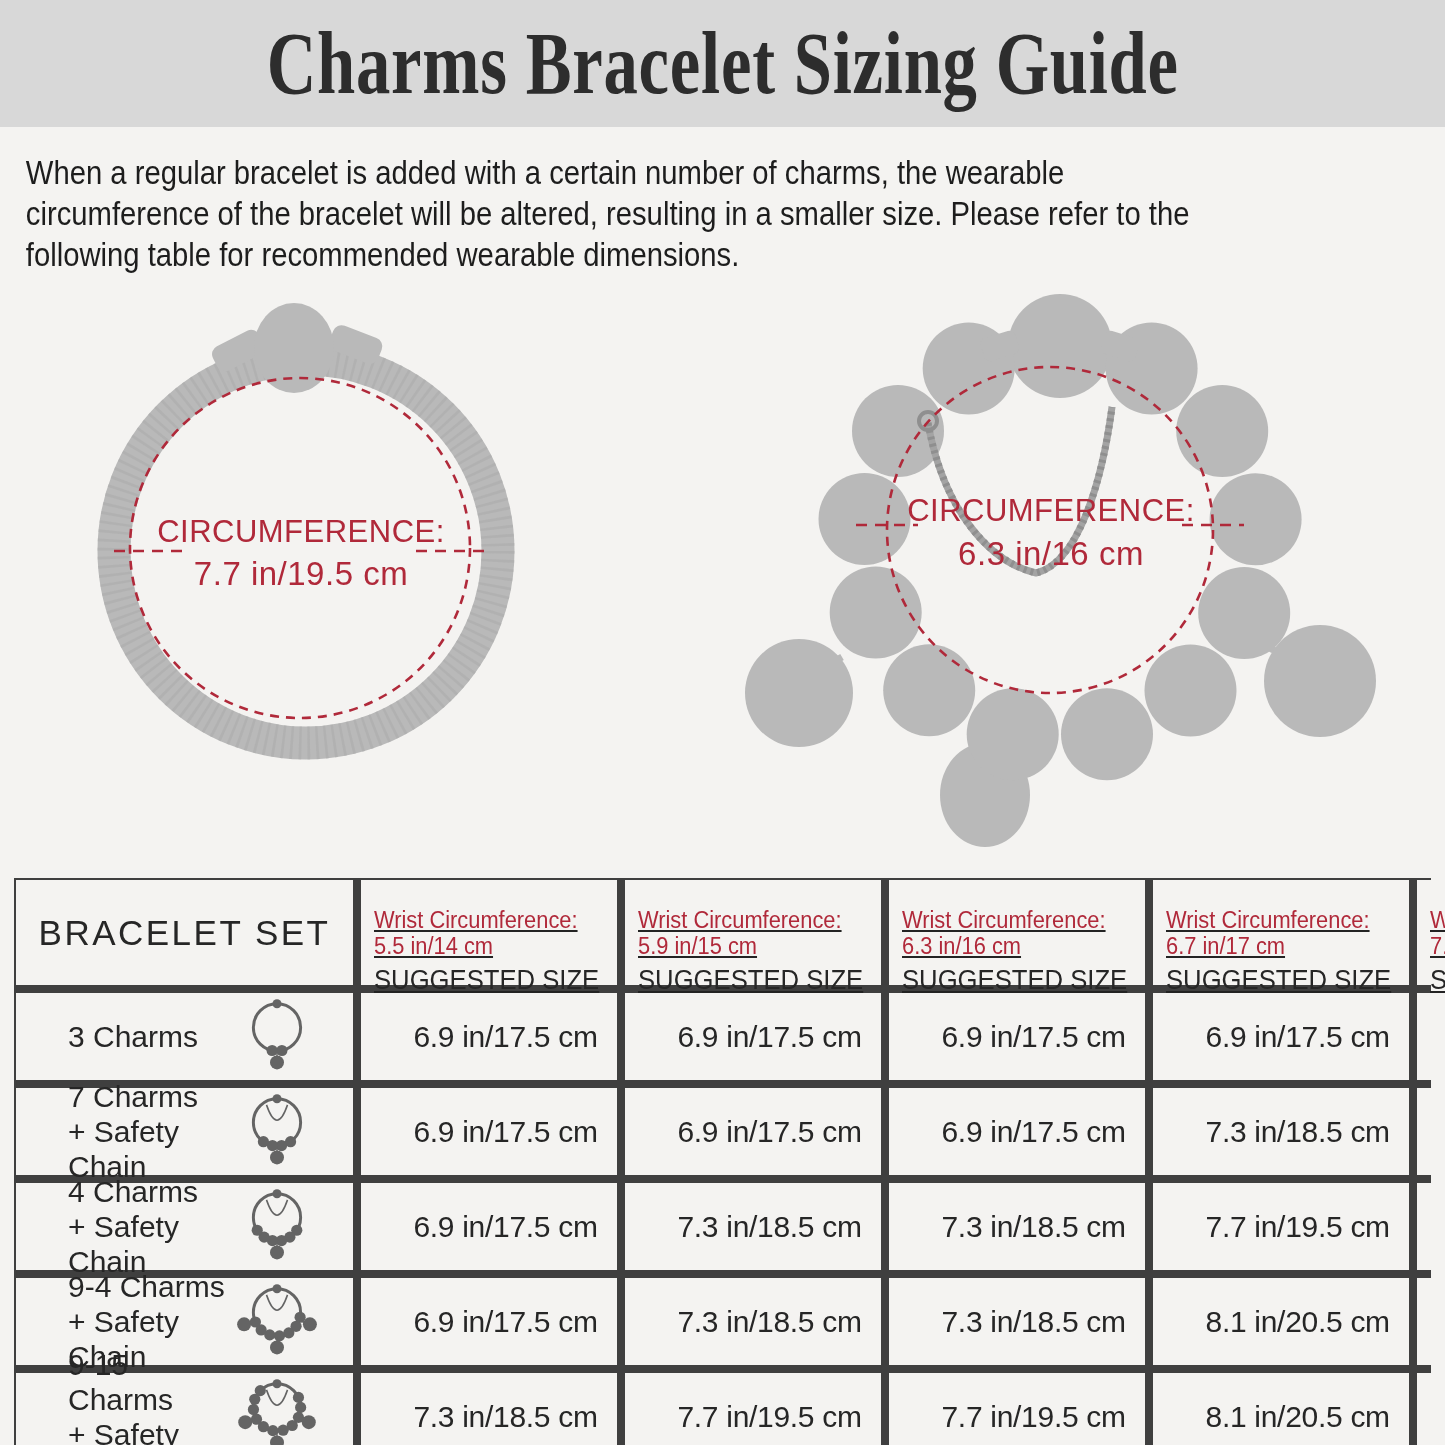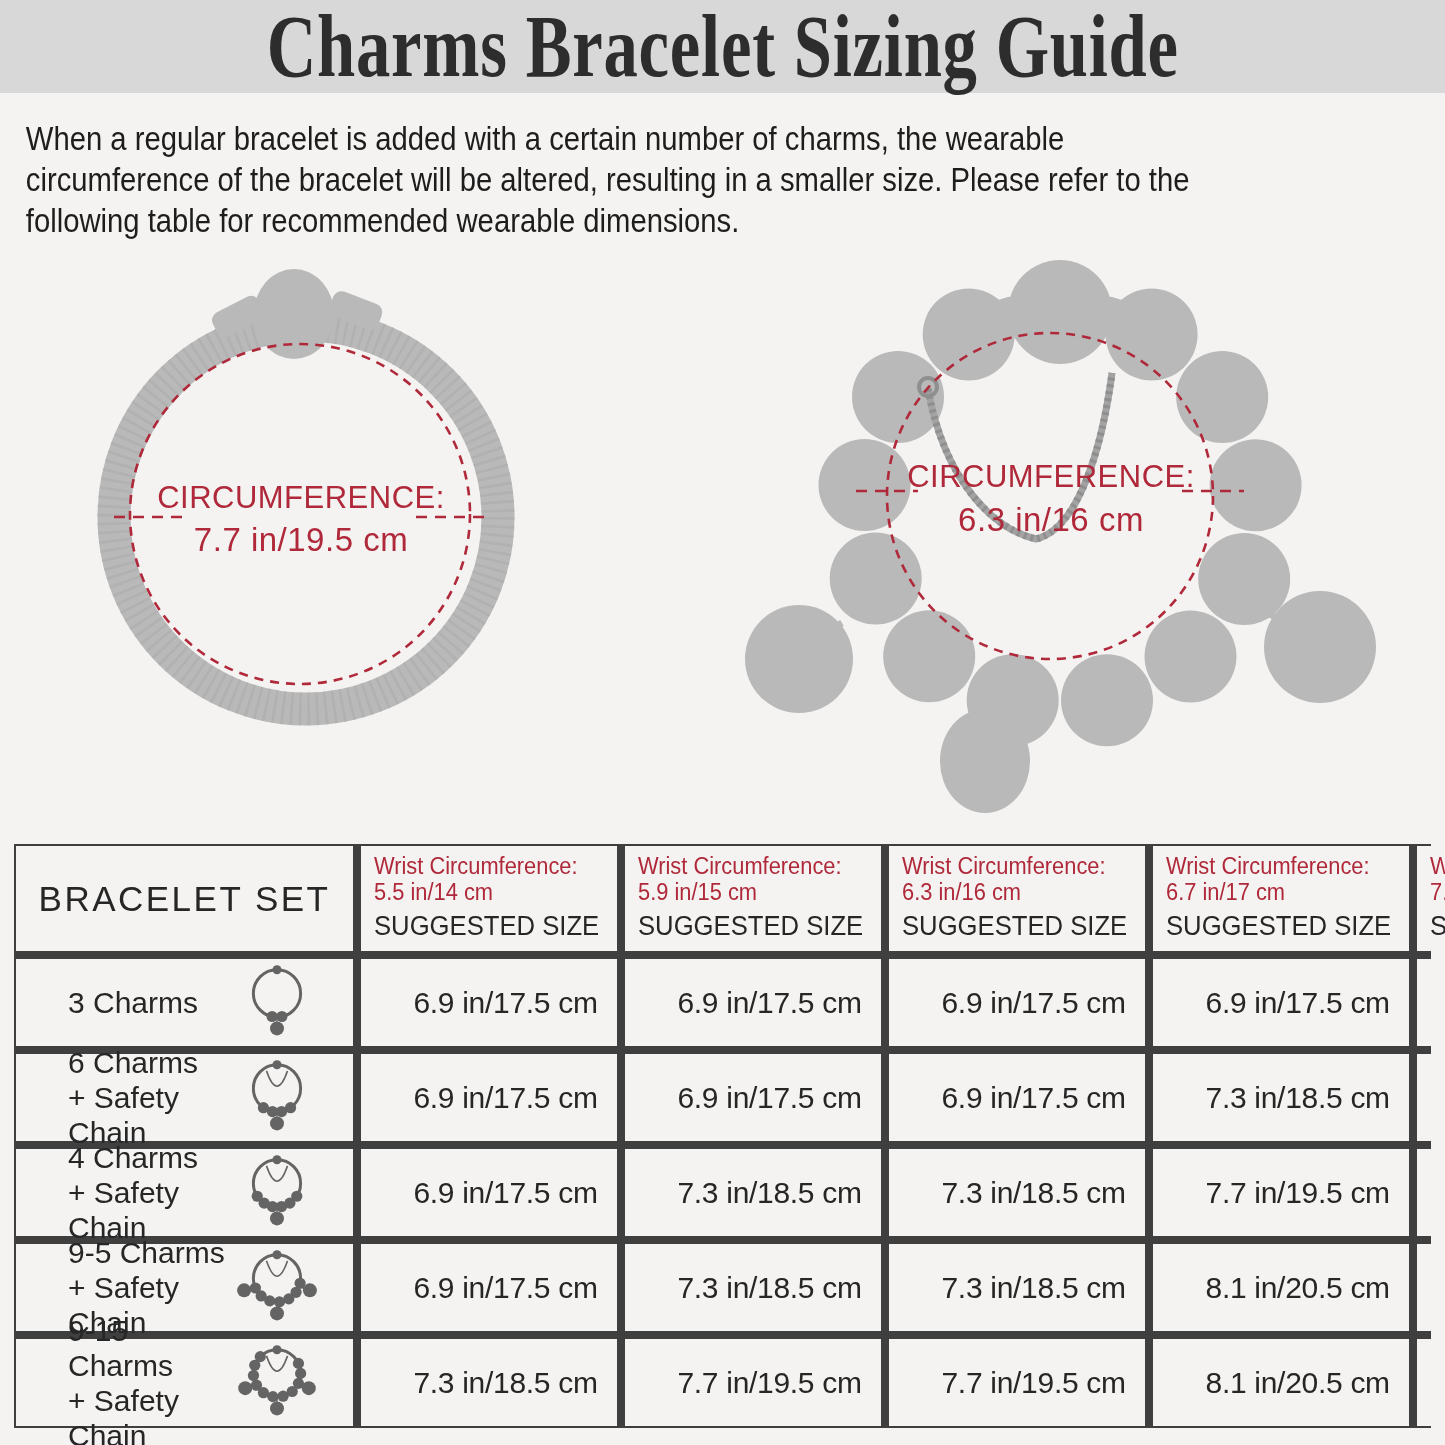--- a/index.html
+++ b/index.html
@@ -9,33 +9,33 @@
     --border:#3f3f3f;
     --ink:#232323;
     --bracelet:#b9b9b9;
     --bracelet2:#a9a9a9;
     --chain:#a3a3a3;
     --icon-gray:#646464;
   }
   *{margin:0;padding:0;box-sizing:border-box;}
   html,body{width:1445px;height:1445px;overflow:hidden;background:var(--page-bg);
     font-family:"Liberation Sans", sans-serif;color:var(--ink);}
-  .title-band{height:93px;background:var(--band-bg);display:flex;align-items:center;justify-content:center;text-align:center;}
+  .title-band{height:127px;background:var(--band-bg);display:flex;align-items:center;justify-content:center;text-align:center;}
   .title-band h1{font-family:"Liberation Serif", serif;font-weight:600;font-size:88px;color:#2d2d2d;
     transform:scaleX(0.78);transform-origin:center;letter-spacing:1px;white-space:nowrap;}
   .intro{padding:25px 30px 0 30px;transform:scaleX(0.86);transform-origin:left top;}
   .intro .line{font-size:34px;line-height:1.21;color:#1d1d1d;white-space:nowrap;}
   .figures{display:block;width:1445px;height:600px;}
   .fig-label{font-family:"Liberation Sans", sans-serif;font-size:31px;fill:var(--red);text-anchor:middle;letter-spacing:.5px;}
   .fig-value{font-family:"Liberation Sans", sans-serif;font-size:33px;fill:var(--red);text-anchor:middle;letter-spacing:.5px;}
   .sizing-table{margin:3px 14px 0 14px;display:grid;grid-template-columns:337px repeat(5,1fr);
     grid-template-rows:105px repeat(5,87px);gap:8px;border:2px solid var(--border);background:var(--border);}
   .cell{background:var(--page-bg);}
   .set-head{display:flex;align-items:center;justify-content:center;font-size:35px;letter-spacing:2.5px;color:#262626;}
-  .col-head{padding:8px 6px 0 13px;}
+  .col-head{padding:28px 6px 0 13px;text-decoration:underline;}
   .col-head .red{color:var(--red);font-size:23px;line-height:1.12;transform:scaleX(.95);transform-origin:left top;white-space:nowrap;}
   .col-head .size{color:#262626;font-size:27px;margin-top:5px;transform:scaleX(.95);transform-origin:left top;white-space:nowrap;}
   .value-cell{display:flex;align-items:center;justify-content:center;font-size:30px;color:#262626;letter-spacing:-.3px;padding-left:33px;}
   .label-cell{display:flex;align-items:center;padding-left:52px;justify-content:space-between;}
   .label-text{font-size:30px;line-height:1.17;color:#262626;}
   .row-icon{height:84px;width:80px;margin-left:auto;margin-right:36px;flex:0 0 auto;}
 </style>
 </head>
 <body>
 
@@ -145,21 +145,21 @@
         <circle cx="40.0" cy="77.0" r="8" fill="var(--icon-gray)"></circle>
       </svg>
     </div>
     <div class="cell value-cell">6.9 in/17.5 cm</div>
     <div class="cell value-cell">6.9 in/17.5 cm</div>
     <div class="cell value-cell">6.9 in/17.5 cm</div>
     <div class="cell value-cell">6.9 in/17.5 cm</div>
     <div class="cell value-cell">7.7 in/19.5 cm</div>
     <div class="cell label-cell">
       <div class="label-text">
-        <div>6 Charms</div>
+        <div>7 Charms</div>
         <div>+ Safety Chain</div>
       </div>
       <svg viewBox="0 0 80 96" class="row-icon">
         <circle cx="40" cy="37" r="27" fill="none" stroke="var(--icon-gray)" stroke-width="3.4"></circle>
         <circle cx="40" cy="10" r="5.2" fill="var(--icon-gray)"></circle>
         <path d="M 28 17 Q 40 52 52 17" fill="none" stroke="var(--icon-gray)" stroke-width="1.8"></path>
         <circle cx="55.5" cy="59.1" r="6.4" fill="var(--icon-gray)"></circle>
         <circle cx="45.2" cy="63.5" r="6.4" fill="var(--icon-gray)"></circle>
         <circle cx="34.8" cy="63.5" r="6.4" fill="var(--icon-gray)"></circle>
         <circle cx="24.5" cy="59.1" r="6.4" fill="var(--icon-gray)"></circle>
@@ -191,21 +191,21 @@
         <circle cx="40.0" cy="77.0" r="8" fill="var(--icon-gray)"></circle>
       </svg>
     </div>
     <div class="cell value-cell">6.9 in/17.5 cm</div>
     <div class="cell value-cell">7.3 in/18.5 cm</div>
     <div class="cell value-cell">7.3 in/18.5 cm</div>
     <div class="cell value-cell">7.7 in/19.5 cm</div>
     <div class="cell value-cell">8.1 in/20.5 cm</div>
     <div class="cell label-cell">
       <div class="label-text">
-        <div>9-5 Charms</div>
+        <div>9-4 Charms</div>
         <div>+ Safety Chain</div>
       </div>
       <svg viewBox="0 0 80 96" class="row-icon">
         <circle cx="40" cy="37" r="27" fill="none" stroke="var(--icon-gray)" stroke-width="3.4"></circle>
         <circle cx="40" cy="10" r="5.2" fill="var(--icon-gray)"></circle>
         <path d="M 28 17 Q 40 52 52 17" fill="none" stroke="var(--icon-gray)" stroke-width="1.8"></path>
         <circle cx="66.4" cy="42.6" r="6.4" fill="var(--icon-gray)"></circle>
         <circle cx="61.8" cy="52.9" r="6.4" fill="var(--icon-gray)"></circle>
         <circle cx="53.5" cy="60.4" r="6.4" fill="var(--icon-gray)"></circle>
         <circle cx="42.8" cy="63.9" r="6.4" fill="var(--icon-gray)"></circle>

